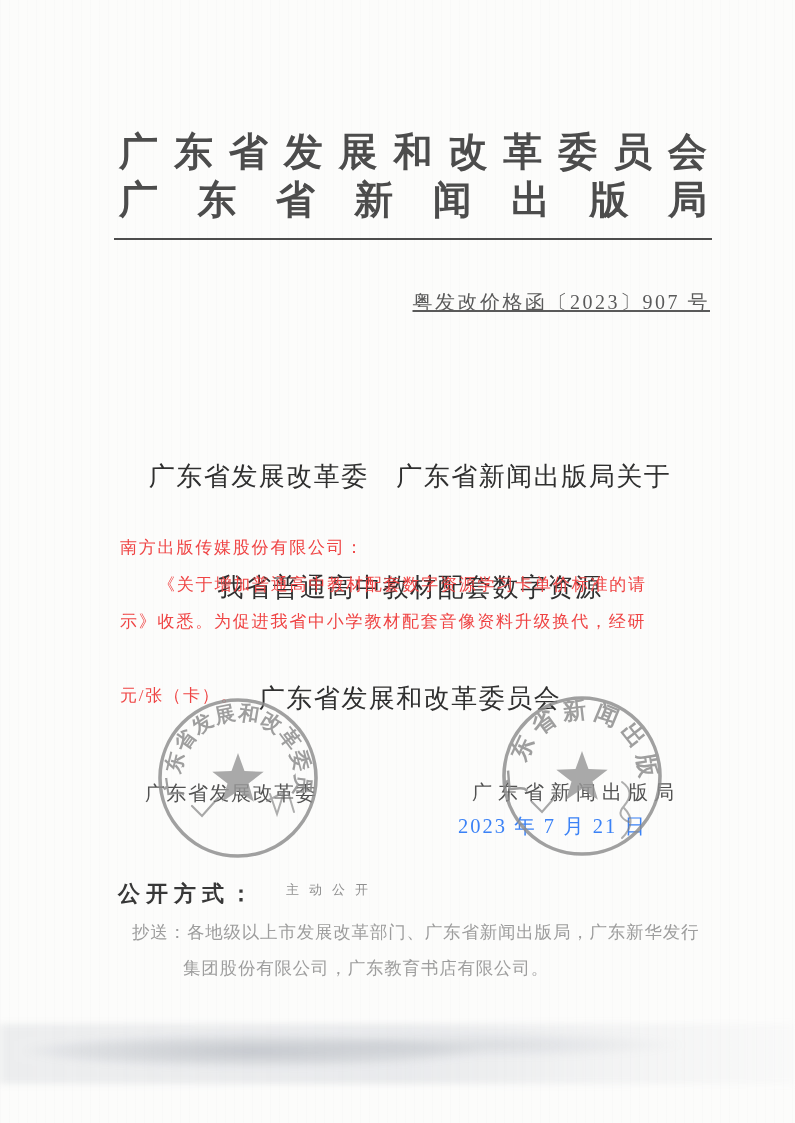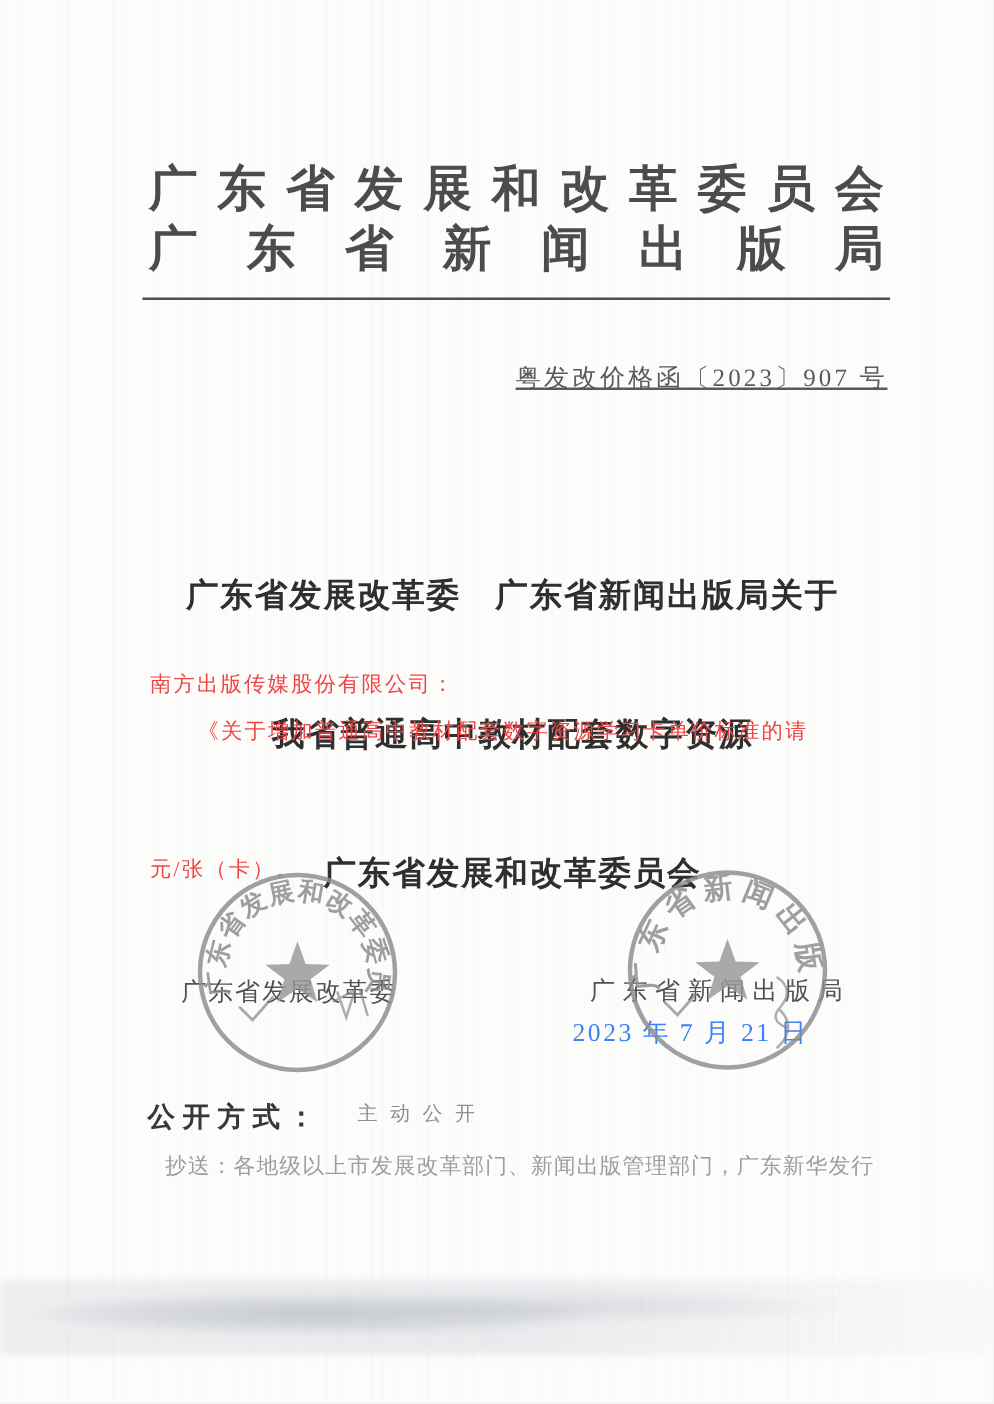--- a/index.html
+++ b/index.html
@@ -31,21 +31,21 @@
   .lh-2{top:176px;}
   .rule{left:114px;top:238px;width:598px;height:2px;background:#2e2e2e;opacity:.85;}
 
   .doc-number{
     left:120px;top:289px;width:590px;text-align:right;
     font-size:20px;letter-spacing:2.5px;color:#5a5a5a;filter:blur(.2px);text-decoration:underline;
   }
 
   .title-block{
     left:110px;top:384px;width:600px;text-align:center;
-    font-size:26px;font-weight:bold;line-height:37px;
+    font-size:26px;font-weight:normal;line-height:37px;
     letter-spacing:1.5px;color:#2f2f2f;white-space:pre;filter:blur(.2px);
   }
 
   .body-line{
     font-size:17px;letter-spacing:1.8px;color:#ef4444;
     white-space:nowrap;filter:blur(.25px);
   }
   .recipient{left:120px;top:536px;}
   .p-l1{left:158px;top:573px;}
   .p-l2{left:120px;top:610px;}
@@ -63,21 +63,21 @@
   .seal{z-index:4;opacity:.82;}
   .seal-left{left:152px;top:692px;}
   .seal-right{left:496px;top:690px;}
 
   
   .disclosure-label{
     left:118px;top:879px;font-size:22px;font-weight:bold;
     letter-spacing:6px;color:#383838;font-family:Liberation Mono, monospace;filter:blur(.2px);
   }
   .disclosure-value{
-    left:286px;top:881px;font-size:16px;letter-spacing:10px;color:#8f8f8f;filter:blur(.35px);
+    left:286px;top:881px;font-size:13px;letter-spacing:10px;color:#8f8f8f;filter:blur(.35px);
   }
   .cc-line{
     font-size:17.5px;letter-spacing:.8px;color:#9d9d9d;white-space:nowrap;filter:blur(.35px);
   }
   .cc-1{left:132px;top:920px;}
   .cc-2{left:183px;top:956px;}
 
   
   .smudge{
     left:0;top:1024px;width:795px;height:60px;z-index:1;
@@ -100,20 +100,21 @@
   <div class="abs doc-number">粤发改价格函〔2023〕907 号</div>
 
   <div class="abs title-block">
     <div>广东省发展改革委　广东省新闻出版局关于</div>
     <div>我省普通高中教材配套数字资源</div>
     <div>广东省发展和改革委员会</div>
   </div>
 
   <div class="abs body-line recipient">南方出版传媒股份有限公司：</div>
   <div class="abs body-line p-l1">《关于增加普通高中教材配套数字资源学习卡单价标准的请</div>
+  <div class="abs body-line p-l2">示》收悉。为促进我省中小学教材配套音像资料升级换代，经研</div>
   <div class="abs body-line p-l4">元/张（卡）。</div>
 
   <div class="abs typed typed-left">广东省发展改革委</div>
   <div class="abs typed typed-right">广东省新闻出版局</div>
   <div class="abs date-line">2023 年 7 月 21 日</div>
 
   <svg class="abs seal seal-left" width="172" height="172" viewBox="0 0 172 172">
     <circle cx="86" cy="86" r="78" fill="none" stroke="#8d8d8d" stroke-width="3.6"></circle>
     <path id="arcL" d="M 31.5 105.8 A 58 58 0 1 1 140.5 105.8" fill="none"></path>
     <text font-size="20.5" font-weight="bold" fill="#8a8a8a" font-family="Liberation Serif, serif">
@@ -130,17 +131,18 @@
     <text font-size="23.5" font-weight="bold" fill="#8a8a8a" font-family="Liberation Serif, serif">
       <textPath href="#arcR" startOffset="4" textLength="230" lengthAdjust="spacing">广东省新闻出版局</textPath>
     </text>
     <polygon fill="#989898" points="86,61 92.5,79.1 111.7,79.7 96.5,91.4 101.9,109.8 86,99 70.1,109.8 75.5,91.4 60.3,79.7 79.5,79.1"></polygon>
     <path d="M36,112 L46,122 L60,106" fill="none" stroke="#7c7c7c" stroke-width="2.2" stroke-linecap="round" opacity=".8"></path>
     <path d="M126,92 q14,10 2,24 q-9,10 5,16 M128,118 Q142,132 126,148" fill="none" stroke="#7c7c7c" stroke-width="2" stroke-linecap="round" opacity=".75"></path>
   </svg>
 
   <div class="abs disclosure-label">公开方式：</div>
   <div class="abs disclosure-value">主动公开</div>
-  <div class="abs cc-line cc-1">抄送：各地级以上市发展改革部门、新闻出版管理部门，广东新华发行</div>
+  <div class="abs cc-line cc-1">抄送：各地级以上市发展改革部门、广东省新闻出版局，广东新华发行</div>
+  <div class="abs cc-line cc-2">集团股份有限公司，广东教育书店有限公司。</div>
 
   <div class="abs smudge"></div>
 
 </div>
 
 </body></html>

